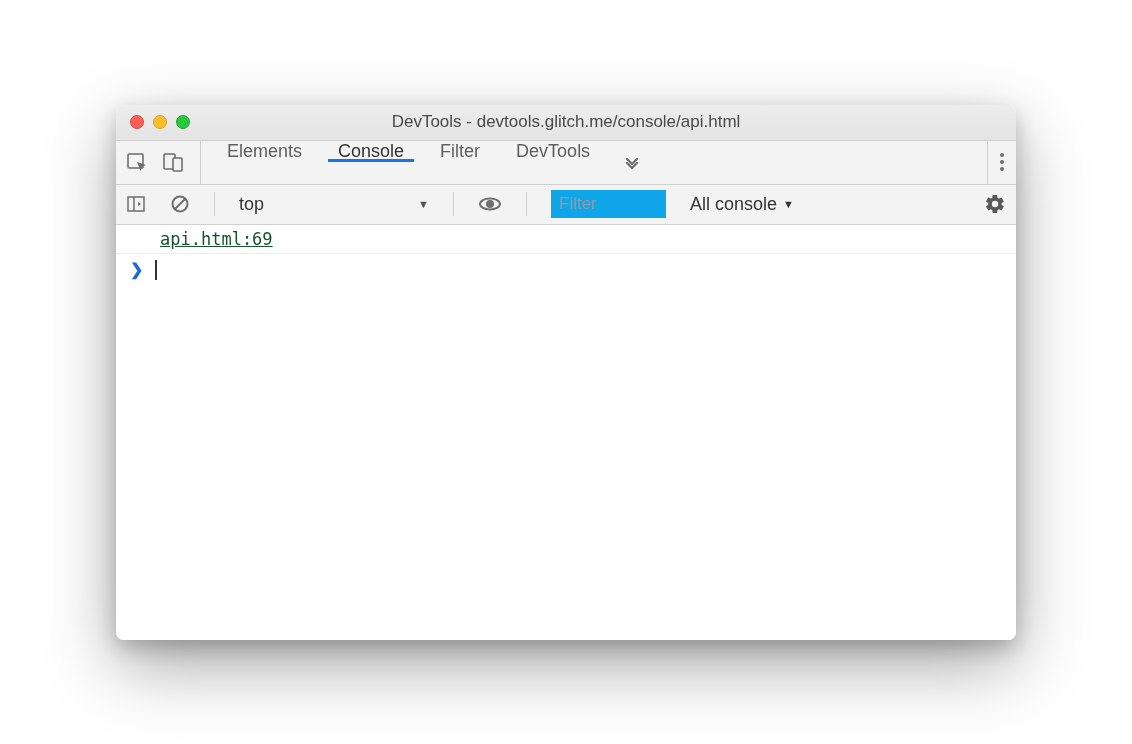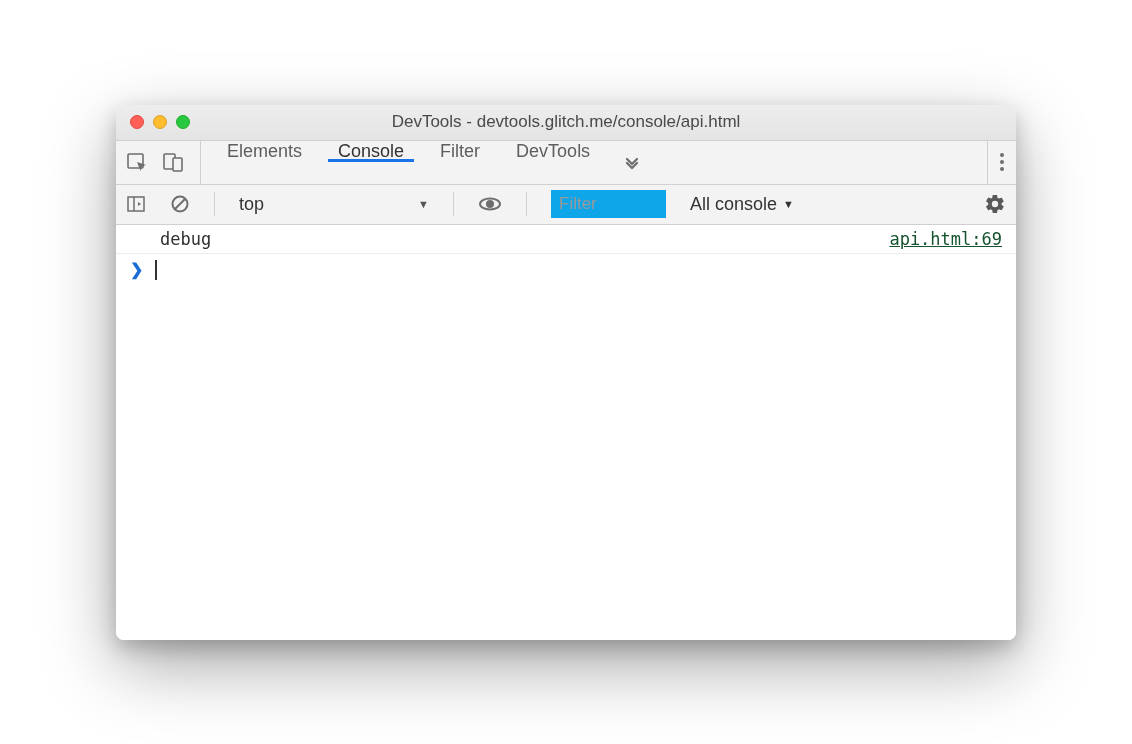--- a/index.html
+++ b/index.html
@@ -308,21 +308,20 @@
     </div>
     <div class="icon gear-right">
       <svg width="22" height="22" viewBox="0 0 24 24" fill="#595959">
         <path d="M19.14,12.94a7,7,0,0,0,.05-.94,7,7,0,0,0-.05-.94l2.11-1.65a.5.5,0,0,0,.12-.64l-2-3.46a.5.5,0,0,0-.61-.22l-2.49,1a7,7,0,0,0-1.62-.94L14.36,2.5a.5.5,0,0,0-.5-.42h-4a.5.5,0,0,0-.49.42L9.1,5.07a7,7,0,0,0-1.62.94l-2.49-1a.5.5,0,0,0-.61.22l-2,3.46a.5.5,0,0,0,.12.64L4.61,11a7,7,0,0,0-.05.94,7,7,0,0,0,.05.94L2.5,14.53a.5.5,0,0,0-.12.64l2,3.46a.5.5,0,0,0,.61.22l2.49-1a7,7,0,0,0,1.62.94l.27,2.57a.5.5,0,0,0,.49.42h4a.5.5,0,0,0,.5-.42l.27-2.57a7,7,0,0,0,1.62-.94l2.49,1a.5.5,0,0,0,.61-.22l2-3.46a.5.5,0,0,0-.12-.64ZM12,15.5A3.5,3.5,0,1,1,15.5,12,3.5,3.5,0,0,1,12,15.5Z"></path>
       </svg>
     </div>
   </div>
 
   <div class="console-body">
     <div class="log-row">
-      <span class="log-msg">debug</span>
       <span class="log-source">api.html:69</span>
     </div>
     <div class="prompt-row">
       <span class="prompt-chevron">❯</span>
       <span class="cursor-line"></span>
     </div>
   </div>
 
 </div>
 

